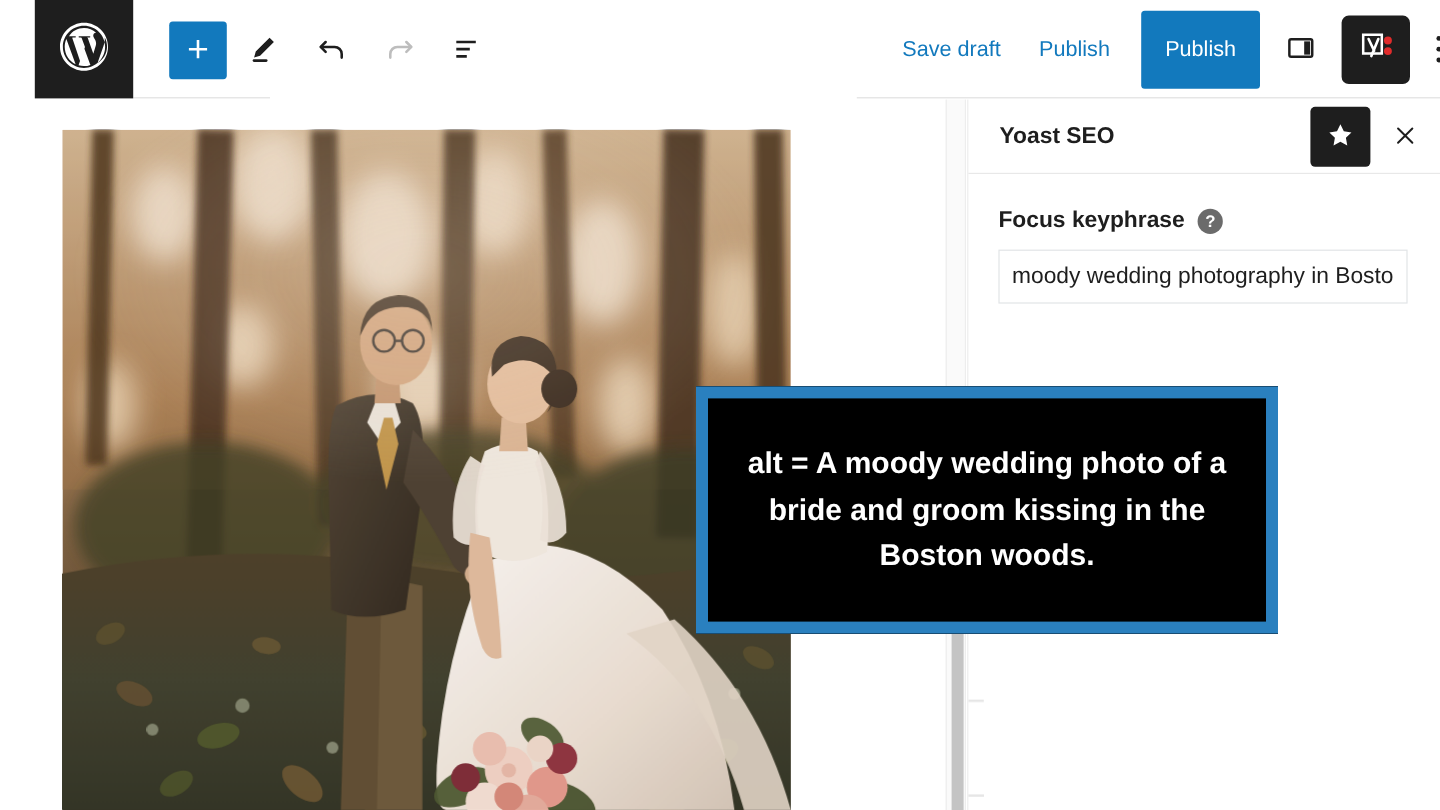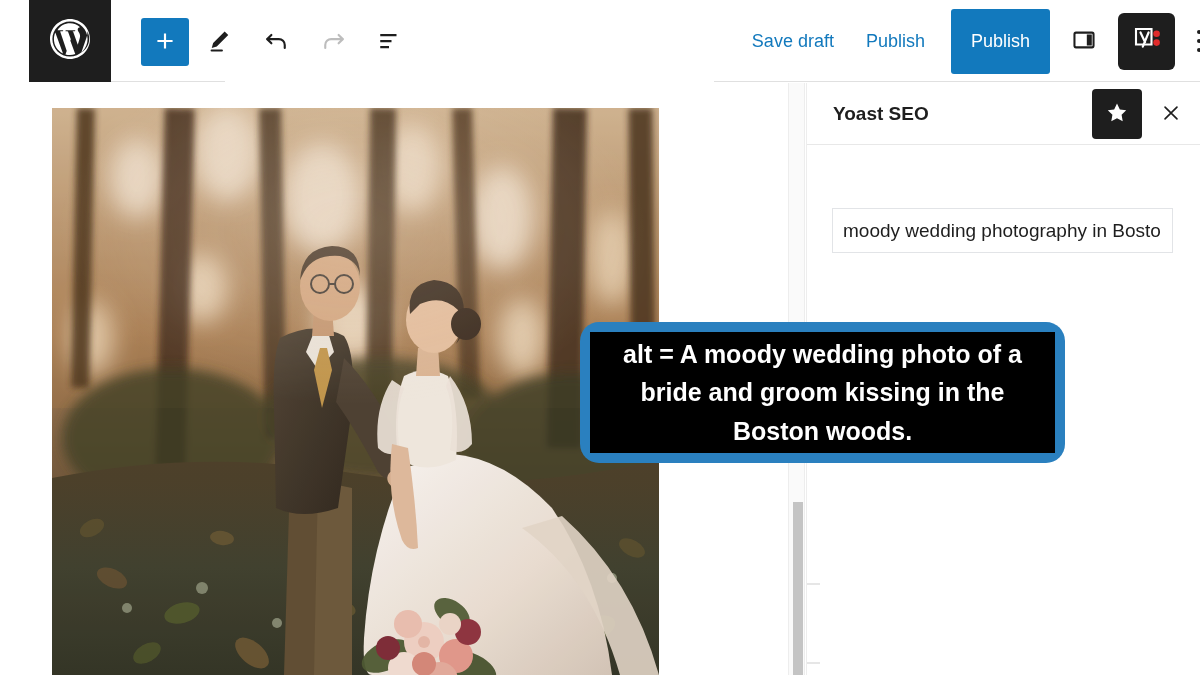--- a/index.html
+++ b/index.html
@@ -288,23 +288,23 @@
     width: 13px;
     height: 2px;
     background: #e6e6e6;
   }
 
   
   .callout {
     position: absolute;
     left: 580px; top: 322px;
     width: 485px;
-    height: 141px;
+    height: 206px;
     background: #2a80bf;
-    border-radius: 19px;
+    border-radius: 0;
     box-sizing: border-box;
     padding: 10px;
   }
   .callout-inner {
     width: 100%;
     height: 100%;
     background: #000000;
     box-sizing: border-box;
     display: flex;
     align-items: center;
@@ -612,20 +612,24 @@
 
       <button class="close-btn">
         <span>
           <svg width="22" height="22" viewBox="0 0 24 24" aria-hidden="true">
             <path d="M5.5 5.5l13 13M18.5 5.5l-13 13" stroke="#1e1e1e" stroke-width="1.8" stroke-linecap="round"></path>
           </svg>
         </span>
       </button>
     </div>
 
+    <div class="keyphrase-label-row">
+      <span class="keyphrase-label">Focus keyphrase</span>
+      <span class="help-icon">?</span>
+    </div>
 
     <input class="keyphrase-input" type="text" value="moody wedding photography in Boston" style="">
 
     <div class="hint-line" style="top:500px;"></div>
     <div class="hint-line" style="top:579px;"></div>
   </div>
 
   <div class="callout">
     <div class="callout-inner">
       <div class="callout-text">alt = A moody wedding photo of a bride and groom kissing in the Boston woods.</div>

